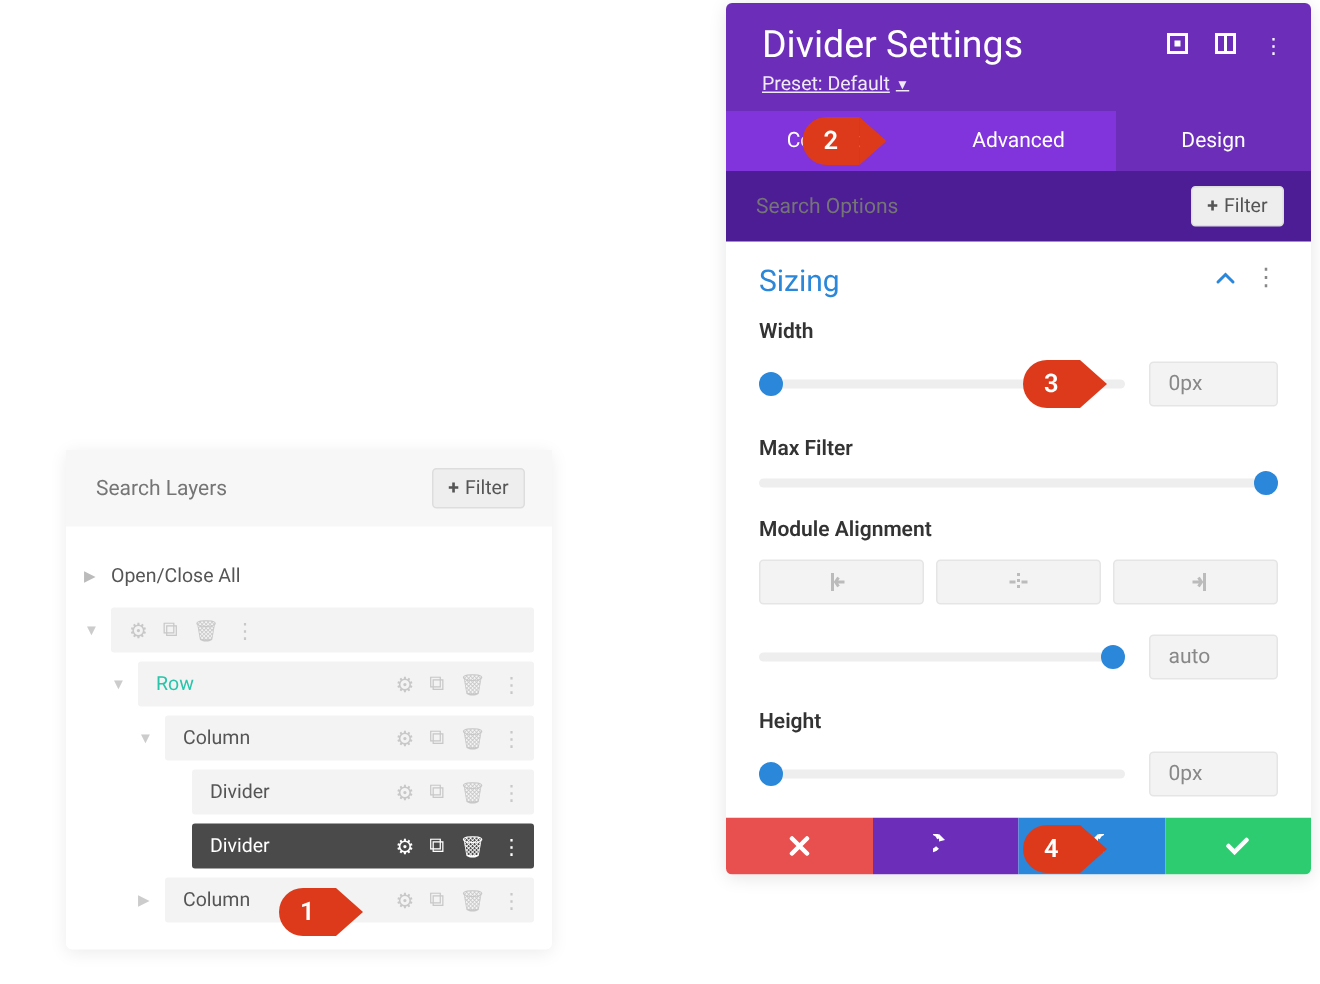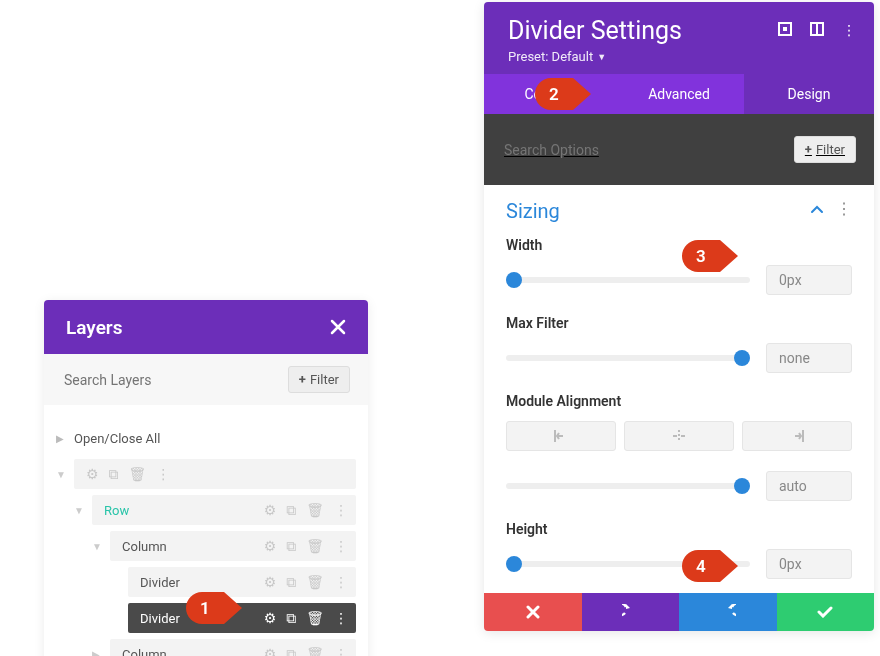--- a/index.html
+++ b/index.html
@@ -26,26 +26,26 @@
   .tree-pill.dark .tree-actions { color: #fff; }
   .indent-0 { margin-left: 0; }
   .indent-1 { margin-left: 18px; }
   .indent-2 { margin-left: 36px; }
   .indent-3 { margin-left: 54px; }
 
   
   .settings-panel { position: absolute; left: 484px; top: 2px; width: 390px; background: #fff; border-radius: 4px; box-shadow: 0 2px 12px rgba(0,0,0,0.1); }
   .settings-header { background: #6c2eb9; color: #fff; padding: 14px 24px 10px 24px; border-radius: 4px 4px 0 0; }
   .settings-title { font-size: 25px; font-weight: 400; }
-  .settings-preset { font-size: 13px; opacity: 0.9; margin-top: 4px; display: flex; align-items: center; gap: 4px; }
+  .settings-preset { font-size: 13px; opacity: 0.9; margin-top: 4px; display: flex; align-items: center; gap: 4px; text-decoration: underline; }
   .settings-hdr-icons { position: absolute; right: 18px; top: 20px; display: flex; gap: 18px; color: #fff; font-size: 14px; }
   .tabs { display: flex; background: #8133dc; height: 40px; }
   .tab { flex: 1; text-align: center; line-height: 40px; color: #fff; font-size: 14px; cursor: pointer; }
   .tab.active { background: #6c2eb9; }
-  .search-row { display: flex; align-items: center; justify-content: space-between; padding: 22px 18px; background: #404040; text-decoration: underline; }
+  .search-row { display: flex; align-items: center; justify-content: space-between; padding: 10px 18px; background: #4c1d95; }
   .search-row input { border: none; background: transparent; font-size: 14px; color: #999; outline: none; width: 180px; }
   .section-head { display: flex; align-items: flex-start; justify-content: space-between; padding: 14px 22px 8px 22px; }
   .section-title { color: #2b87da; font-size: 20px; font-weight: 400; }
   .section-icons { display: flex; gap: 12px; color: #2b87da; align-items: center; }
   .section-icons .dots { color: #888; }
   .field { padding: 6px 22px 14px 22px; }
   .field-label { font-size: 14px; color: #333; font-weight: 600; margin-bottom: 12px; }
   .field-row { display: flex; align-items: center; gap: 16px; }
   .slider { position: relative; flex: 1; height: 6px; background: #eee; border-radius: 3px; }
   .slider-thumb { position: absolute; top: -5px; width: 16px; height: 16px; background: #2b87da; border-radius: 50%; cursor: pointer; }
@@ -65,28 +65,20 @@
   .balloon { position: absolute; height: 32px; pointer-events: none; }
   .balloon .body { background: #dc3a1a; color: #fff; font-weight: 600; font-size: 17px; height: 32px; line-height: 32px; padding: 0 14px 0 14px; border-radius: 16px 0 0 16px; display: inline-block; }
   .balloon .tip { display: inline-block; width: 0; height: 0; border-top: 16px solid transparent; border-bottom: 16px solid transparent; border-left: 18px solid #dc3a1a; vertical-align: top; }
 
   svg { display: block; }
 </style>
 </head>
 <body>
 
 <div class="layers-panel">
-  <div class="layers-header">
-    <div class="layers-title">Layers</div>
-    <div class="layers-close">
-      <svg width="16" height="16" viewBox="0 0 16 16">
-          <path d="M2 2 L14 14 M14 2 L2 14" stroke="#fff" stroke-width="2.5" stroke-linecap="round"></path>
-        </svg>
-    </div>
-  </div>
 
   <div class="layers-search">
     <input type="text" placeholder="Search Layers" style="">
     <div class="filter-btn">
       <span class="plus">+</span>
       <span>Filter</span>
     </div>
   </div>
 
   <div class="tree">
@@ -235,21 +227,20 @@
       <div class="value-box">0px</div>
     </div>
   </div>
 
   <div class="field">
     <div class="field-label">Max Filter</div>
     <div class="field-row">
       <div class="slider">
         <div class="slider-thumb" style="left:calc(100% - 16px);"></div>
       </div>
-      <div class="value-box">none</div>
     </div>
   </div>
 
   <div class="field">
     <div class="field-label">Module Alignment</div>
     <div class="align-row">
       <div class="align-btn">
         <svg viewBox="0 0 16 14">
             <line x1="2" y1="1" x2="2" y2="13" stroke="#bbb" stroke-width="2"></line>
             <path d="M10 7 L4 7 M6 4 L4 7 L6 10" stroke="#bbb" stroke-width="2" fill="none"></path>

